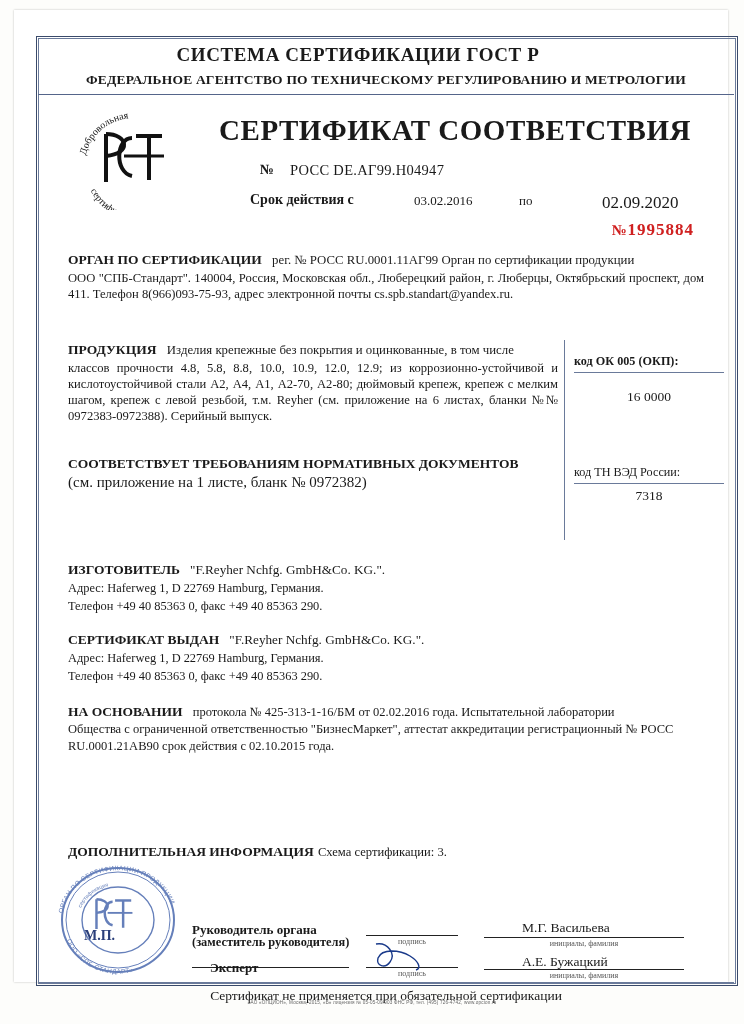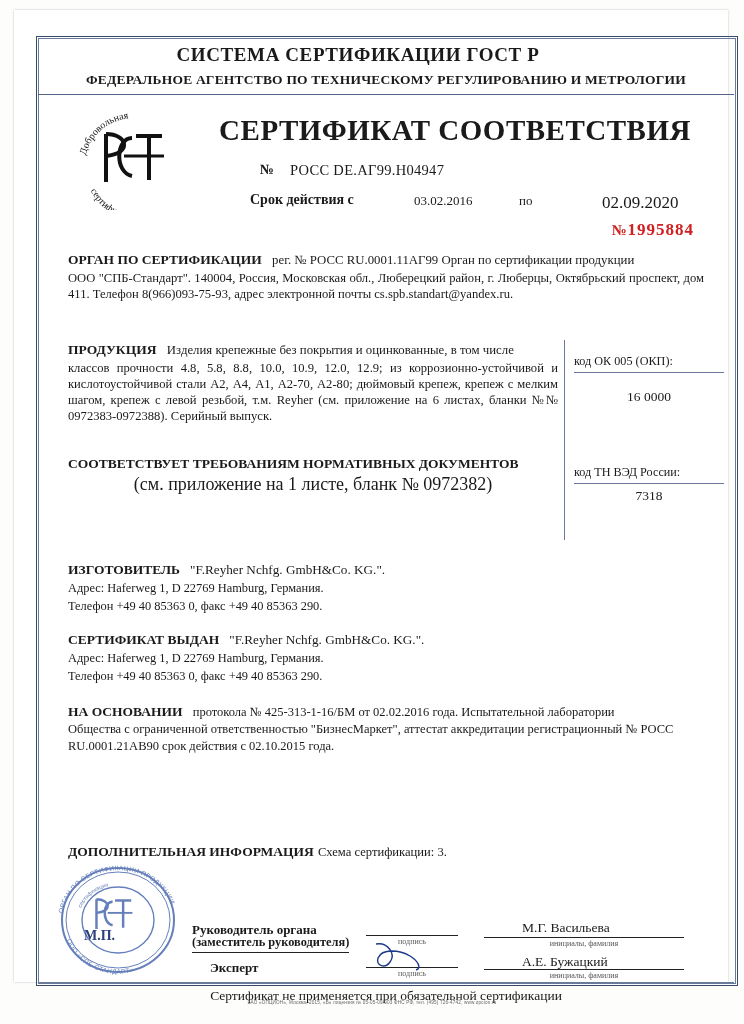--- a/index.html
+++ b/index.html
@@ -178,38 +178,38 @@
   .product-head { font-size: 13.5px; font-weight: bold; }
   .product .body-text { margin-top: 2px; }
 
   .conform {
     position: absolute;
     left: 54px;
     top: 446px;
     width: 490px;
   }
   .conform .t1 { font-size: 13.5px; font-weight: bold; }
-  .conform .t2 { font-size: 18px; margin-top: 2px; text-align: center; }
+  .conform .t2 { font-size: 15px; margin-top: 2px; }
 
   
   .vline {
     position: absolute;
     left: 550px;
     top: 330px;
     width: 0;
     height: 200px;
     border-left: 1px solid #6a7a9a;
   }
   .okp-box {
     position: absolute;
     left: 560px;
     top: 344px;
     width: 150px;
   }
-  .okp-label { font-size: 12.2px; }
+  .okp-label { font-size: 12.2px; font-weight: bold; }
   .okp-rule { border-top: 1px solid #6a7a9a; margin-top: 3px; width: 150px; }
   .okp-value { font-size: 13.5px; text-align: center; margin-top: 16px; }
 
   .tnved-box {
     position: absolute;
     left: 560px;
     top: 455px;
     width: 150px;
   }
   .tnved-label { font-size: 12.2px; }
@@ -281,21 +281,21 @@
     font-size: 13px;
     font-weight: bold;
   }
   .sig-sub {
     position: absolute;
     left: 178px;
     top: 925px;
     font-size: 12.4px;
     font-weight: bold;
     border-bottom: 1px solid #222;
-    padding-bottom: 2px;
+    padding-bottom: 17px;
   }
   .sig-expert {
     position: absolute;
     left: 196px;
     top: 950px;
     font-size: 13px;
     font-weight: bold;
   }
 
   .sigline1 {

